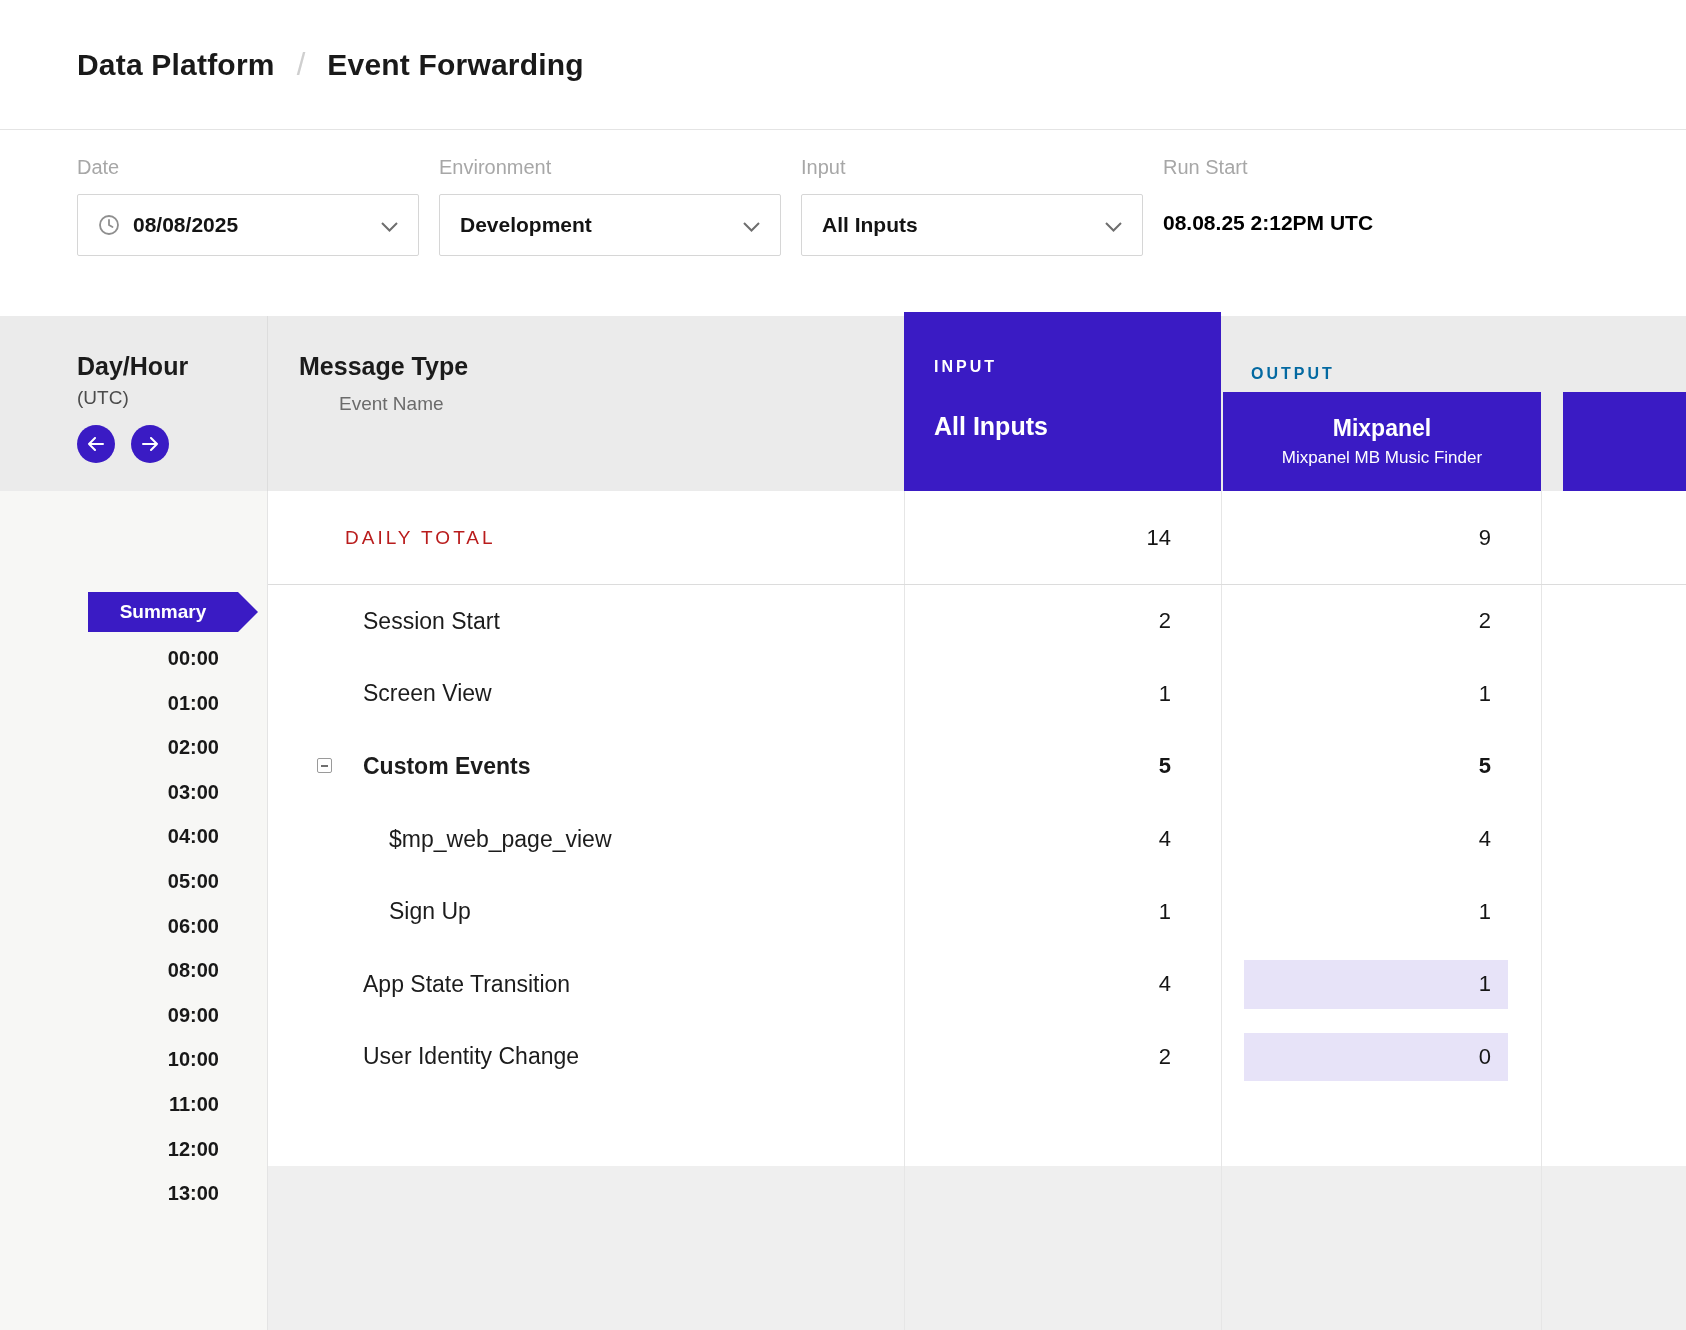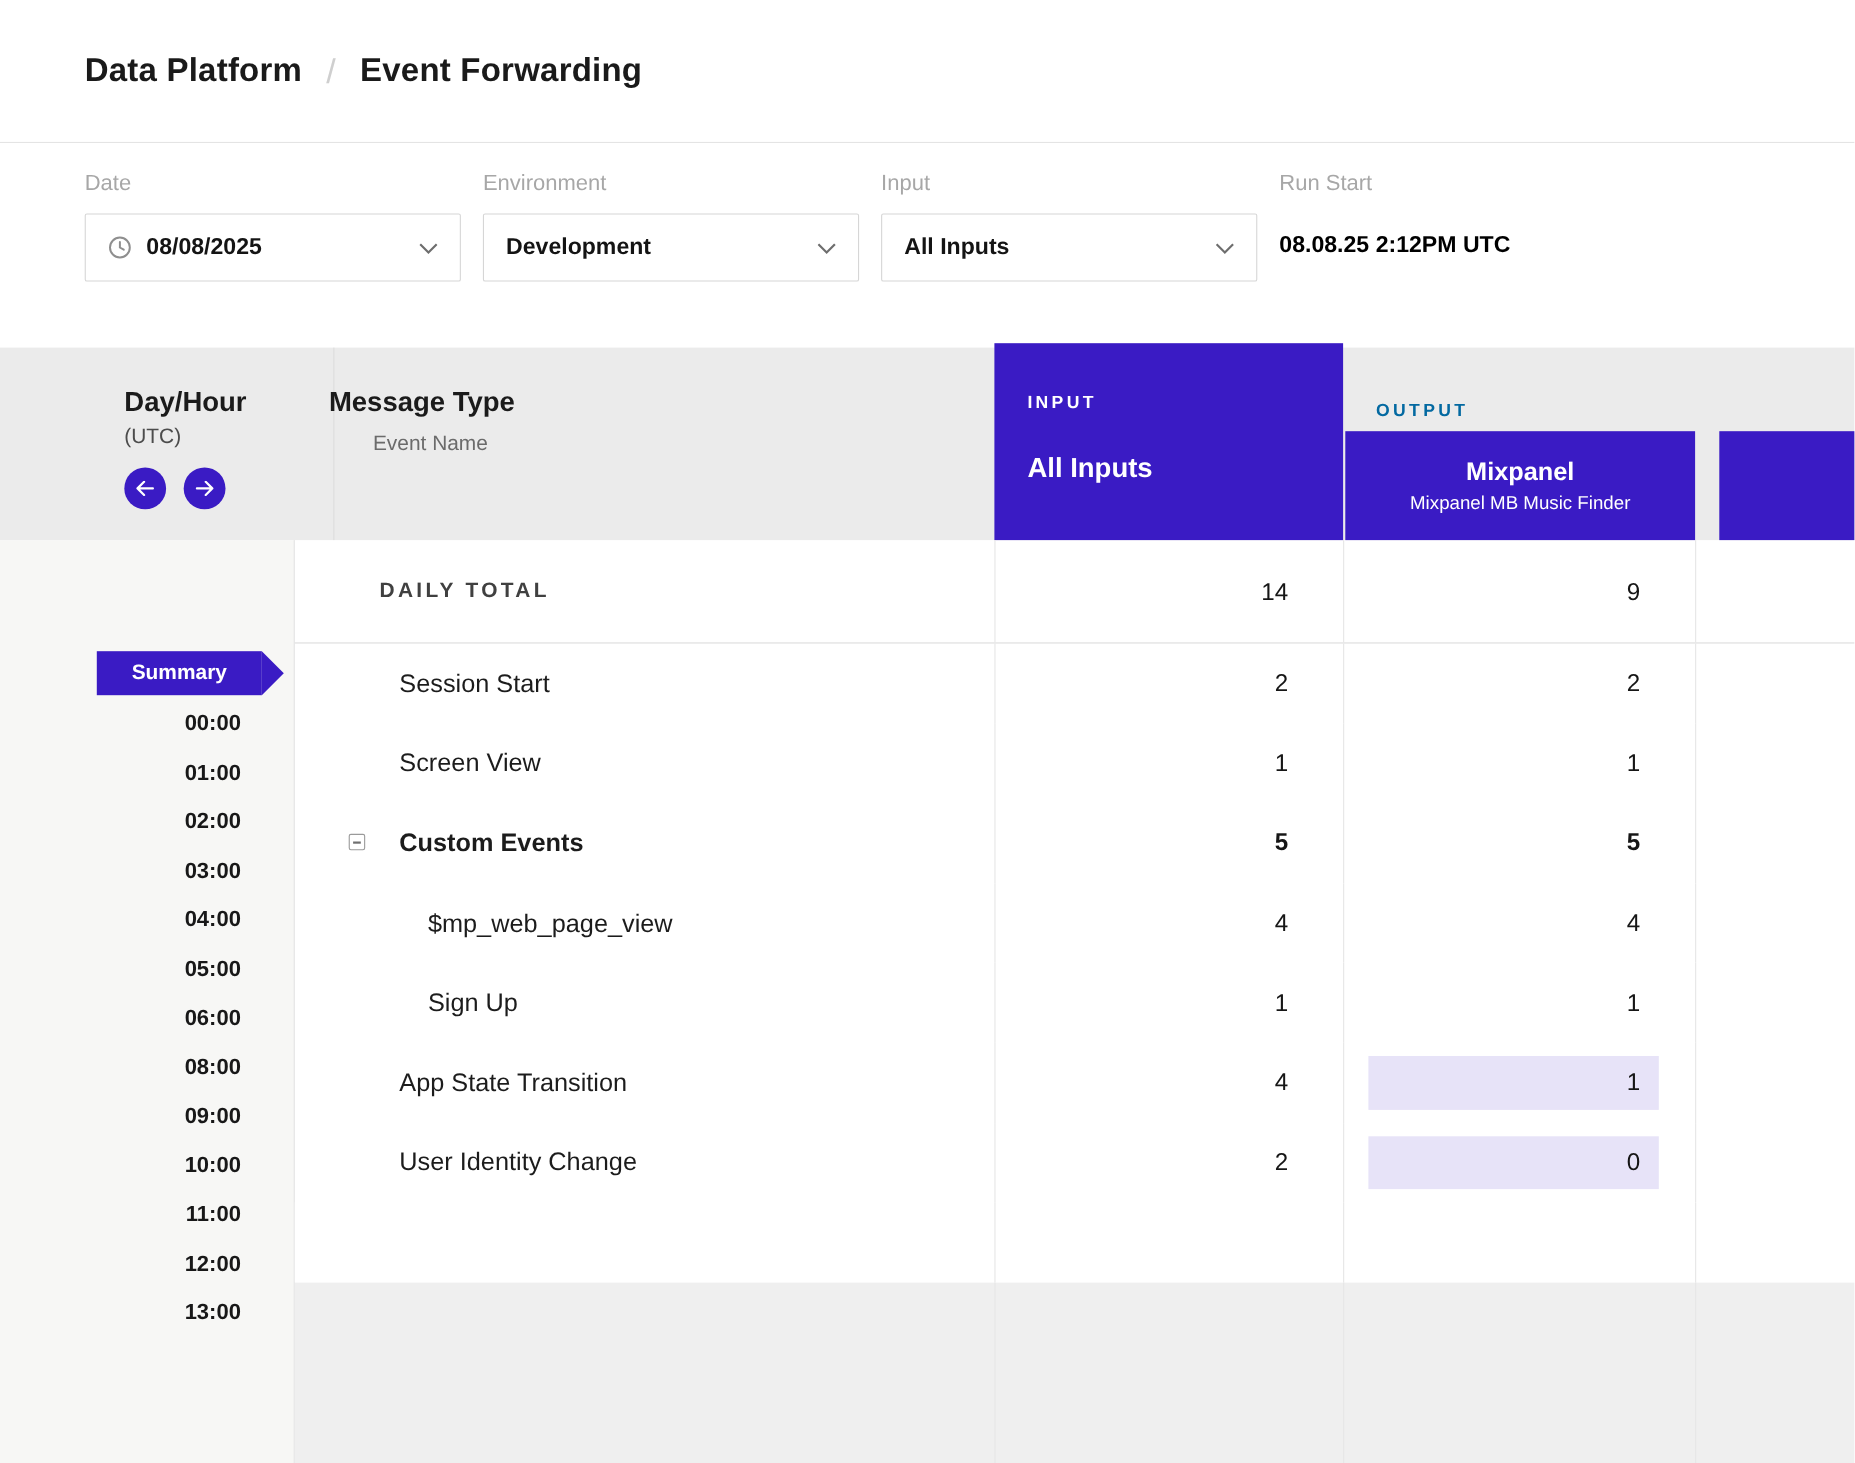--- a/index.html
+++ b/index.html
@@ -60,21 +60,20 @@
   
   .thead{
     position:relative;
     height:175px;
     background:var(--header-bg);
   }
   .day-col{
     position:absolute; left:0; top:0; width:268px; height:100%;
     border-right:1px solid #ddd;
     padding:36px 0 0 77px;
-    margin-left:36px;
   }
   .day-title{ font-size:25px; font-weight:700; }
   .day-sub{ font-size:19px; color:#4c4c4c; margin-top:6px; }
   .day-nav{ display:flex; gap:16px; margin-top:16px; }
   .nav-circle{
     width:38px; height:38px; border-radius:50%;
     background:var(--accent); border:none; cursor:pointer;
     display:flex; align-items:center; justify-content:center;
   }
   .msg-col{
@@ -144,21 +143,21 @@
     position:absolute; left:268px; top:0; right:0; height:100%;
     display:flex; flex-direction:column;
   }
   .cols{ display:grid; grid-template-columns:636px 317px 320px 1fr; }
   .c2,.c3,.c4{ border-left:1px solid #e6e6e6;text-align:center; }
 
   .total-row{ height:94px; border-bottom:1px solid #dcdcdc; }
   .total-label{
     display:flex; align-items:center;
     padding-left:77px;
-    font-size:19px; font-weight:700; letter-spacing:3px; color:#404040;
+    font-size:19px; font-weight:400; letter-spacing:3px; color:#b91c1c;
   }
 
   .body-row{ height:72.6px; }
   .name-cell{
     display:flex; align-items:center;
     padding-left:95px;
     font-size:23px; color:#1c1c1c;
     position:relative;
   }
   .name-cell.indent{ padding-left:121px; }

